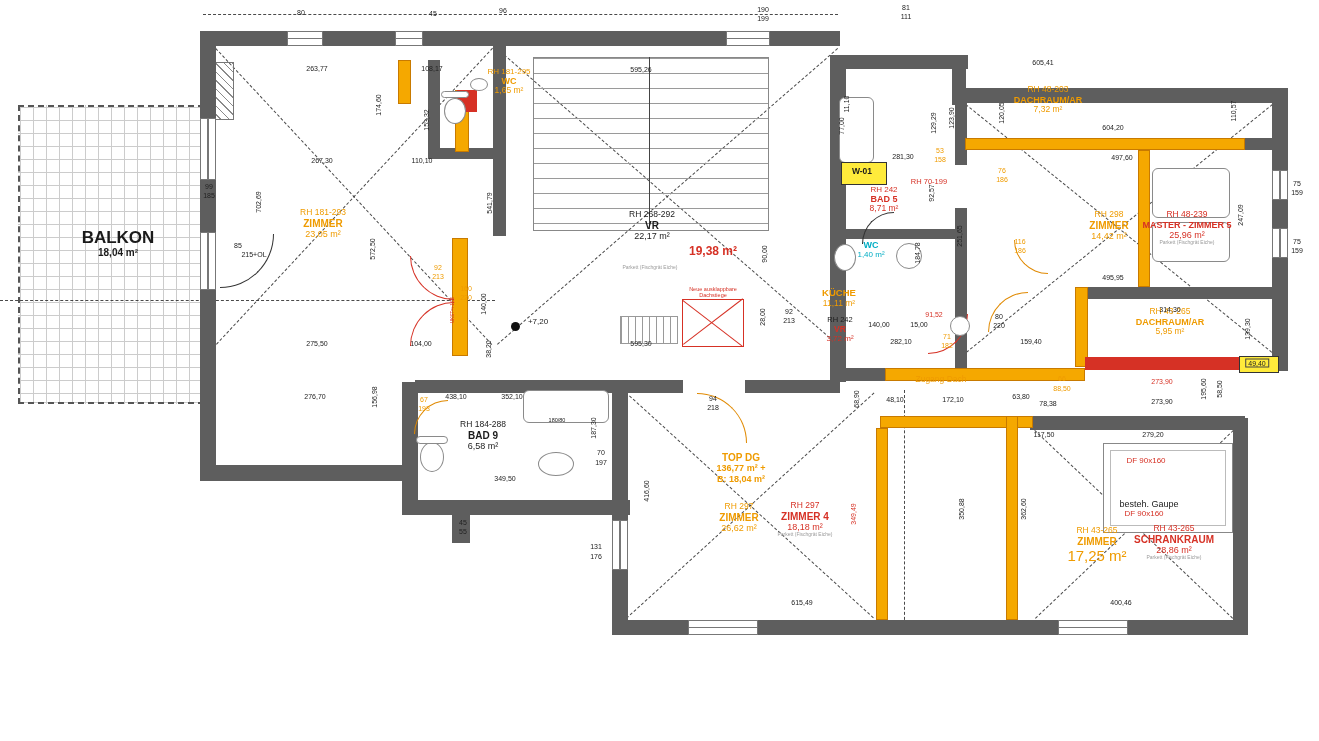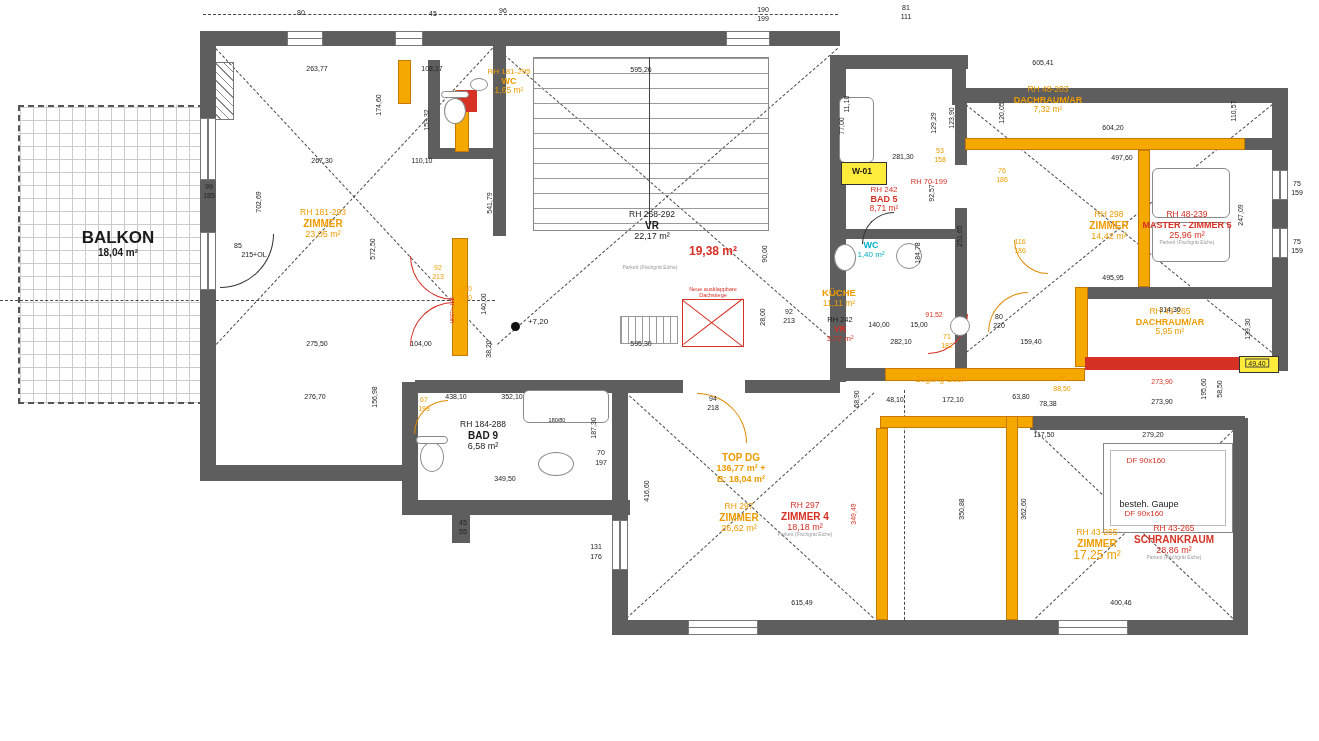--- a/index.html
+++ b/index.html
@@ -228,21 +228,21 @@
       </div>
       <div class="lbl" style="left: 805px; top: 520px;">
         <div style="color: rgb(214, 49, 37); font-size: 8.5px;">RH 297</div>
         <div style="color: rgb(214, 49, 37); font-size: 10px; font-weight: bold;">ZIMMER 4</div>
         <div style="color: rgb(214, 49, 37); font-size: 9px;">18,18 m²</div>
         <div style="color: rgb(155, 155, 155); font-size: 5px;">Parkett (Fischgrät Eiche)</div>
       </div>
       <div class="lbl" style="left: 1097px; top: 545px;">
         <div style="color: rgb(239, 155, 0); font-size: 8.5px;">RH 43-265</div>
         <div style="color: rgb(239, 155, 0); font-size: 10px; font-weight: bold;">ZIMMER</div>
-        <div style="color: rgb(239, 155, 0); font-size: 12px;">17,25 m²</div>
+        <div style="color: rgb(239, 155, 0); font-size: 15px;">17,25 m²</div>
       </div>
       <div class="lbl" style="left: 1174px; top: 543px;">
         <div style="color: rgb(214, 49, 37); font-size: 8.5px;">RH 43-265</div>
         <div style="color: rgb(214, 49, 37); font-size: 10px; font-weight: bold;">SCHRANKRAUM</div>
         <div style="color: rgb(214, 49, 37); font-size: 9px;">28,86 m²</div>
         <div style="color: rgb(155, 155, 155); font-size: 5px;">Parkett (Fischgrät Eiche)</div>
       </div>
       <div class="lbl" style="left: 1146px; top: 461px;">
         <div style="color: rgb(214, 49, 37); font-size: 8px;">DF 90x160</div>
       </div>

